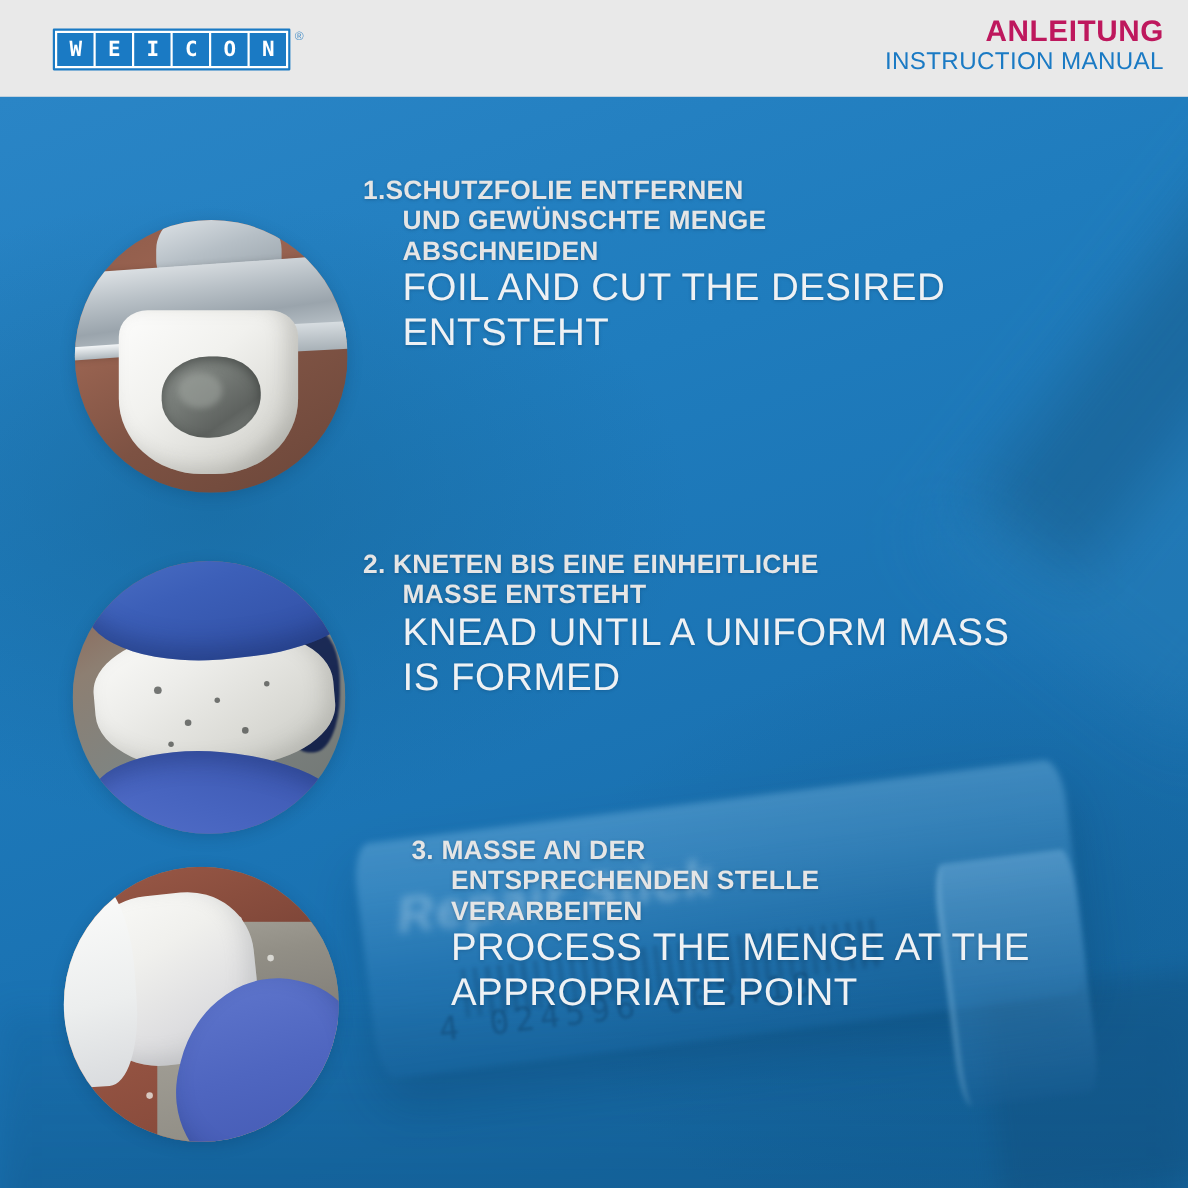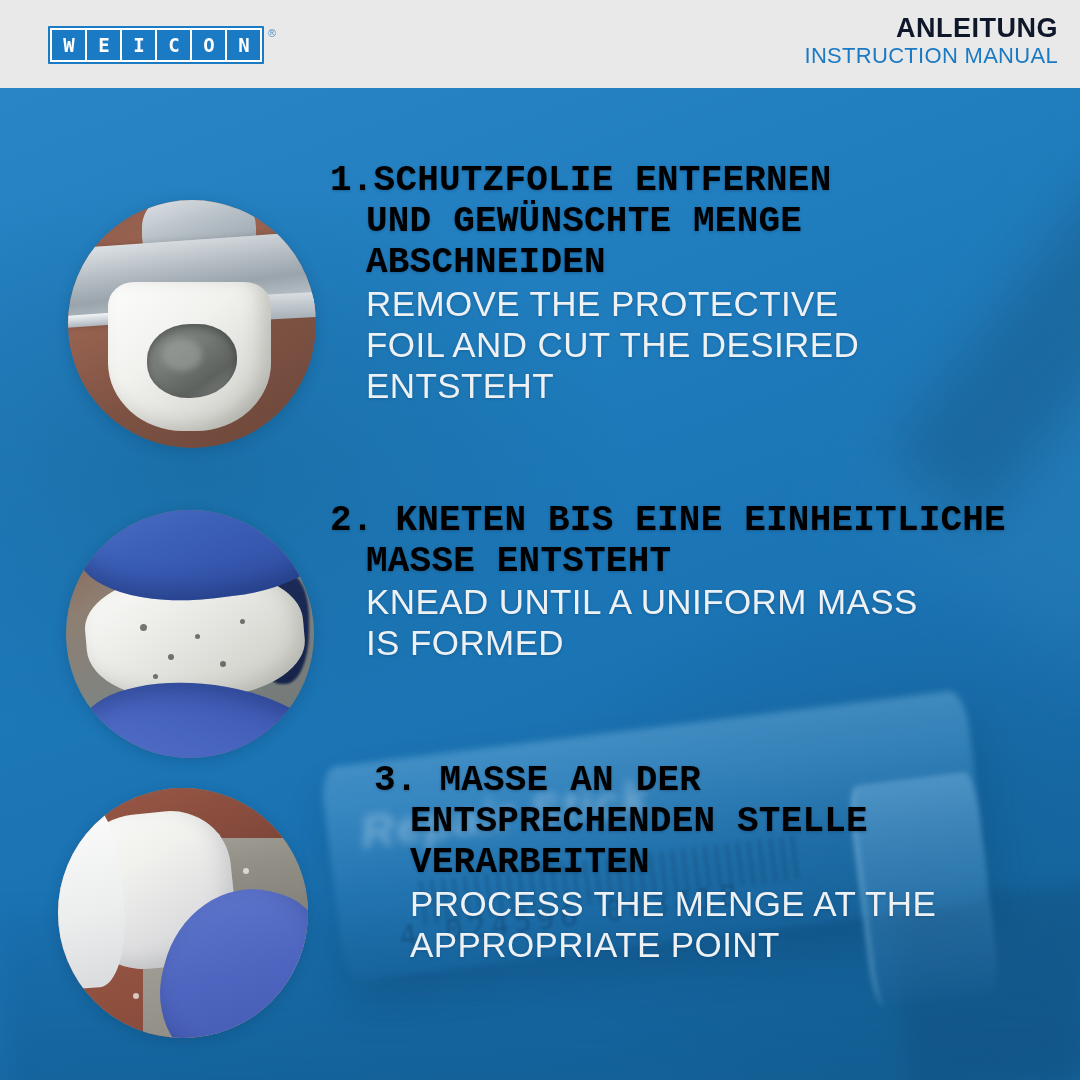--- a/index.html
+++ b/index.html
@@ -37,21 +37,21 @@
     letter-spacing:-1px;
   }
   .logo-reg {
     color:#4a90c8; font-size:11px; margin-left:4px; margin-top:1px;
     font-family:"Liberation Sans", sans-serif;
   }
   .header-titles {
     position:absolute; right:22px; top:14px; text-align:right;
   }
   .header-de {
-    color:#0f172a; font-size:27px; font-weight:700;
+    color:#be185d; font-size:27px; font-weight:700;
     letter-spacing:0.5px; line-height:1.08;
     font-family:"Liberation Sans", sans-serif;
   }
   .header-en {
     color:#1a7ac4; font-size:22px; font-weight:400;
     letter-spacing:0.3px; line-height:1.12; margin-top:1px;
     font-family:"Liberation Sans", sans-serif;
   }
 
   
@@ -252,24 +252,24 @@
     position:absolute; left:42%; top:40%; width:66%; height:74%;
     border-radius:52% 44% 30% 44%;
     background:linear-gradient(150deg,#6279cf 0%,#4f66c0 46%,#3f55ae 100%);
     transform:rotate(14deg);
     box-shadow:inset -10px -8px 22px rgba(20,36,88,0.32);
   }
 
   
   .txt { position:absolute; }
   .line-de {
-    color:#000000; font-weight:700; font-size:36px; line-height:1.145;
+    color:#e5e5e5; font-weight:700; font-size:24px; line-height:1.145;
     letter-spacing:0.2px; white-space:nowrap;
     text-shadow:0 1px 3px rgba(10,52,88,0.35);
-    font-family:Liberation Mono, monospace;
+    font-family:Liberation Sans, sans-serif;
   }
   .line-en {
     color:#eef1f4; font-weight:400; font-size:35px; line-height:1.17;
     letter-spacing:0.4px; white-space:nowrap;
     text-shadow:0 1px 3px rgba(10,52,88,0.30);
     font-family:"Liberation Sans", sans-serif;
   }
   .indent { padding-left:36px; }
 </style>
 </head>
@@ -333,21 +333,20 @@
         <div class="p1-stick"></div>
         <div class="p1-core"></div>
         <div class="p1-core-s"></div>
       </div>
     </div>
 
     <div class="txt" style="left:330px; top:72px;">
       <div class="line-de">1.SCHUTZFOLIE ENTFERNEN</div>
       <div class="line-de indent">UND GEWÜNSCHTE MENGE</div>
       <div class="line-de indent">ABSCHNEIDEN</div>
-      <div class="line-en indent">REMOVE THE PROTECTIVE</div>
       <div class="line-en indent">FOIL AND CUT THE DESIRED</div>
       <div class="line-en indent">ENTSTEHT</div>
     </div>
 
     <div class="circle" style="left:66px; top:422px; width:248px; height:248px;">
       <div class="photo">
         <div class="p2-bg"></div>
         <div class="p2-dark"></div>
         <div class="p2-putty"></div>
         <div class="p2-spec" style="left:30%; top:46%; width:7px; height:7px;"></div>

